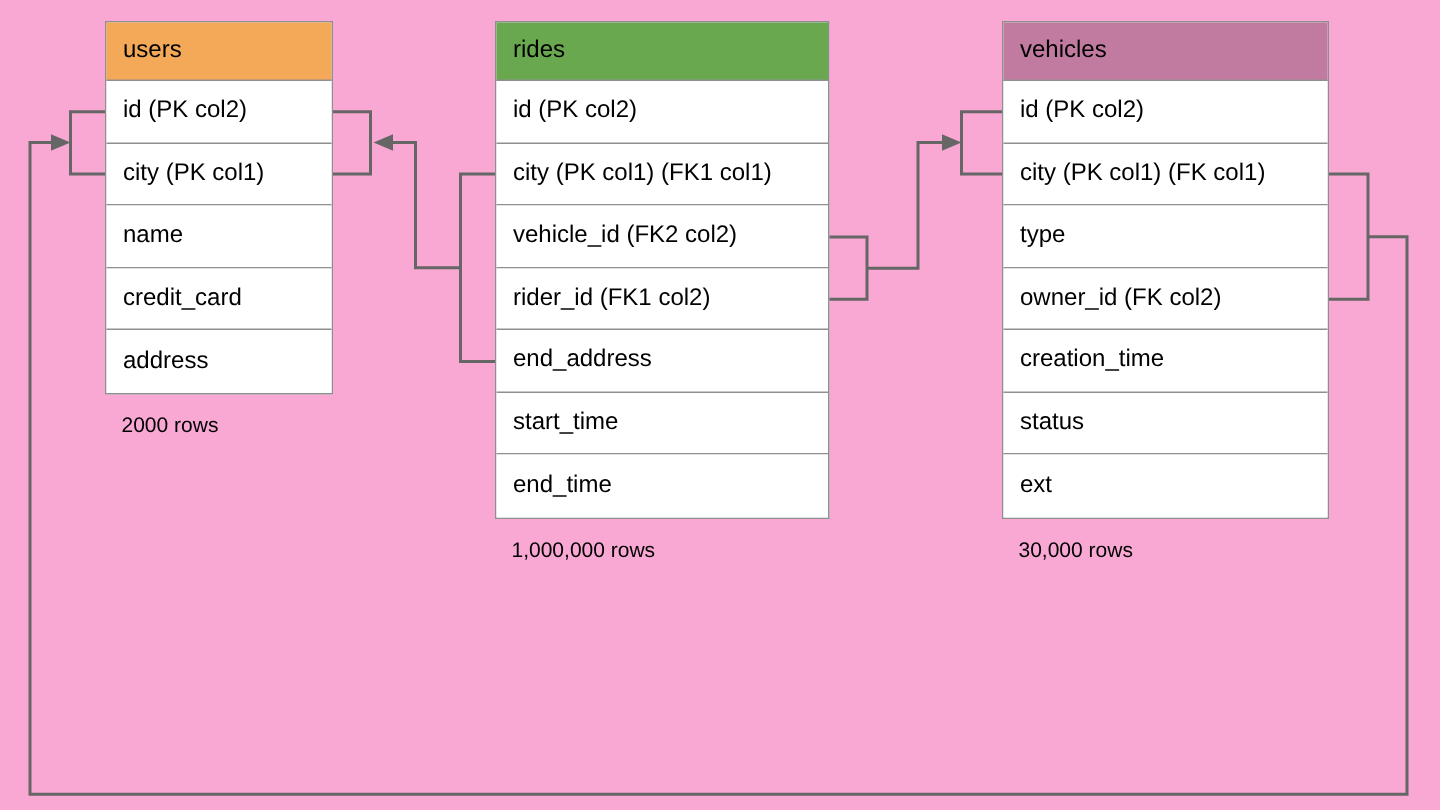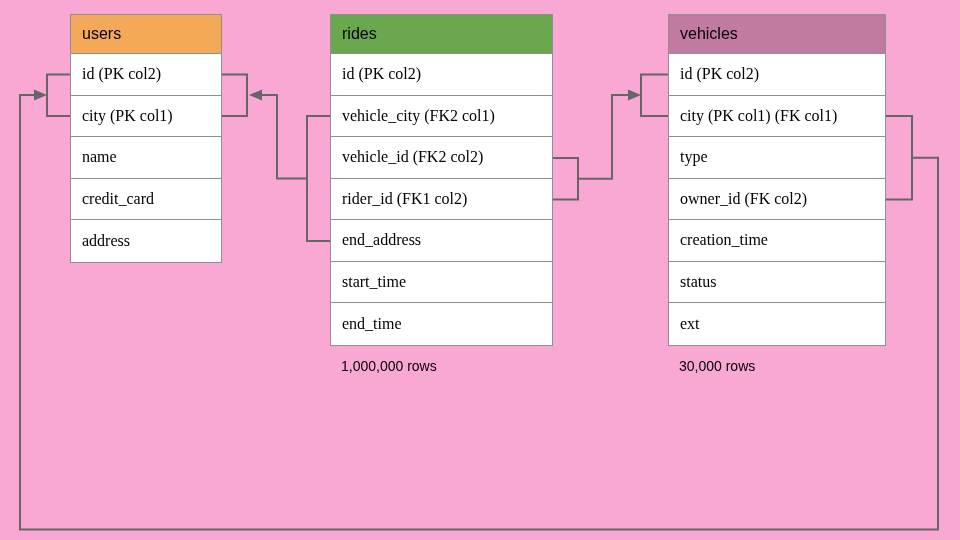--- a/index.html
+++ b/index.html
@@ -13,21 +13,21 @@
   }
   .tbl-header {
     box-sizing:border-box; height:39px; display:flex; align-items:center;
     padding:0 11px; font-size:16px; color:#000000;
     border-bottom:1px solid #8f8f8f;
   }
   .tbl-row {
     box-sizing:border-box; height:41.5px; display:flex; align-items:center;
     padding:0 11px; font-size:16px; color:#000000;
     border-bottom:1px solid #8f8f8f; background:#ffffff;
-    white-space:nowrap; overflow:hidden;font-family:Liberation Serif, serif;
+    white-space:nowrap; overflow:hidden;
   }
   .tbl-row:last-child { border-bottom:none; }
   .tbl-caption {
     margin-top:12px; padding-left:11px; font-size:14px; color:#000000;
   }
   #table-users    { left:70px;  top:14px; width:152px; }
   #table-rides    { left:330px; top:14px; width:223px; }
   #table-vehicles { left:668px; top:14px; width:218px; }
   .tbl-users    { width:152px; }
   .tbl-rides    { width:223px; }
@@ -43,27 +43,28 @@
 
   <div class="db-table" id="table-users">
     <div class="tbl tbl-users">
       <div class="tbl-header" style="background-color: rgb(244, 169, 88);">users</div>
       <div class="tbl-row">id (PK col2)</div>
       <div class="tbl-row">city (PK col1)</div>
       <div class="tbl-row">name</div>
       <div class="tbl-row">credit_card</div>
       <div class="tbl-row">address</div>
     </div>
+    <div class="tbl-caption">2000 rows</div>
   </div>
 
   <div class="db-table" id="table-rides">
     <div class="tbl tbl-rides">
       <div class="tbl-header" style="background-color: rgb(106, 168, 79);">rides</div>
       <div class="tbl-row">id (PK col2)</div>
-      <div class="tbl-row">vehicle_city (FK2 col1)</div>
+      <div class="tbl-row">city (PK col1) (FK1 col1)</div>
       <div class="tbl-row">vehicle_id (FK2 col2)</div>
       <div class="tbl-row">rider_id (FK1 col2)</div>
       <div class="tbl-row">end_address</div>
       <div class="tbl-row">start_time</div>
       <div class="tbl-row">end_time</div>
     </div>
     <div class="tbl-caption">1,000,000 rows</div>
   </div>
 
   <div class="db-table" id="table-vehicles">

